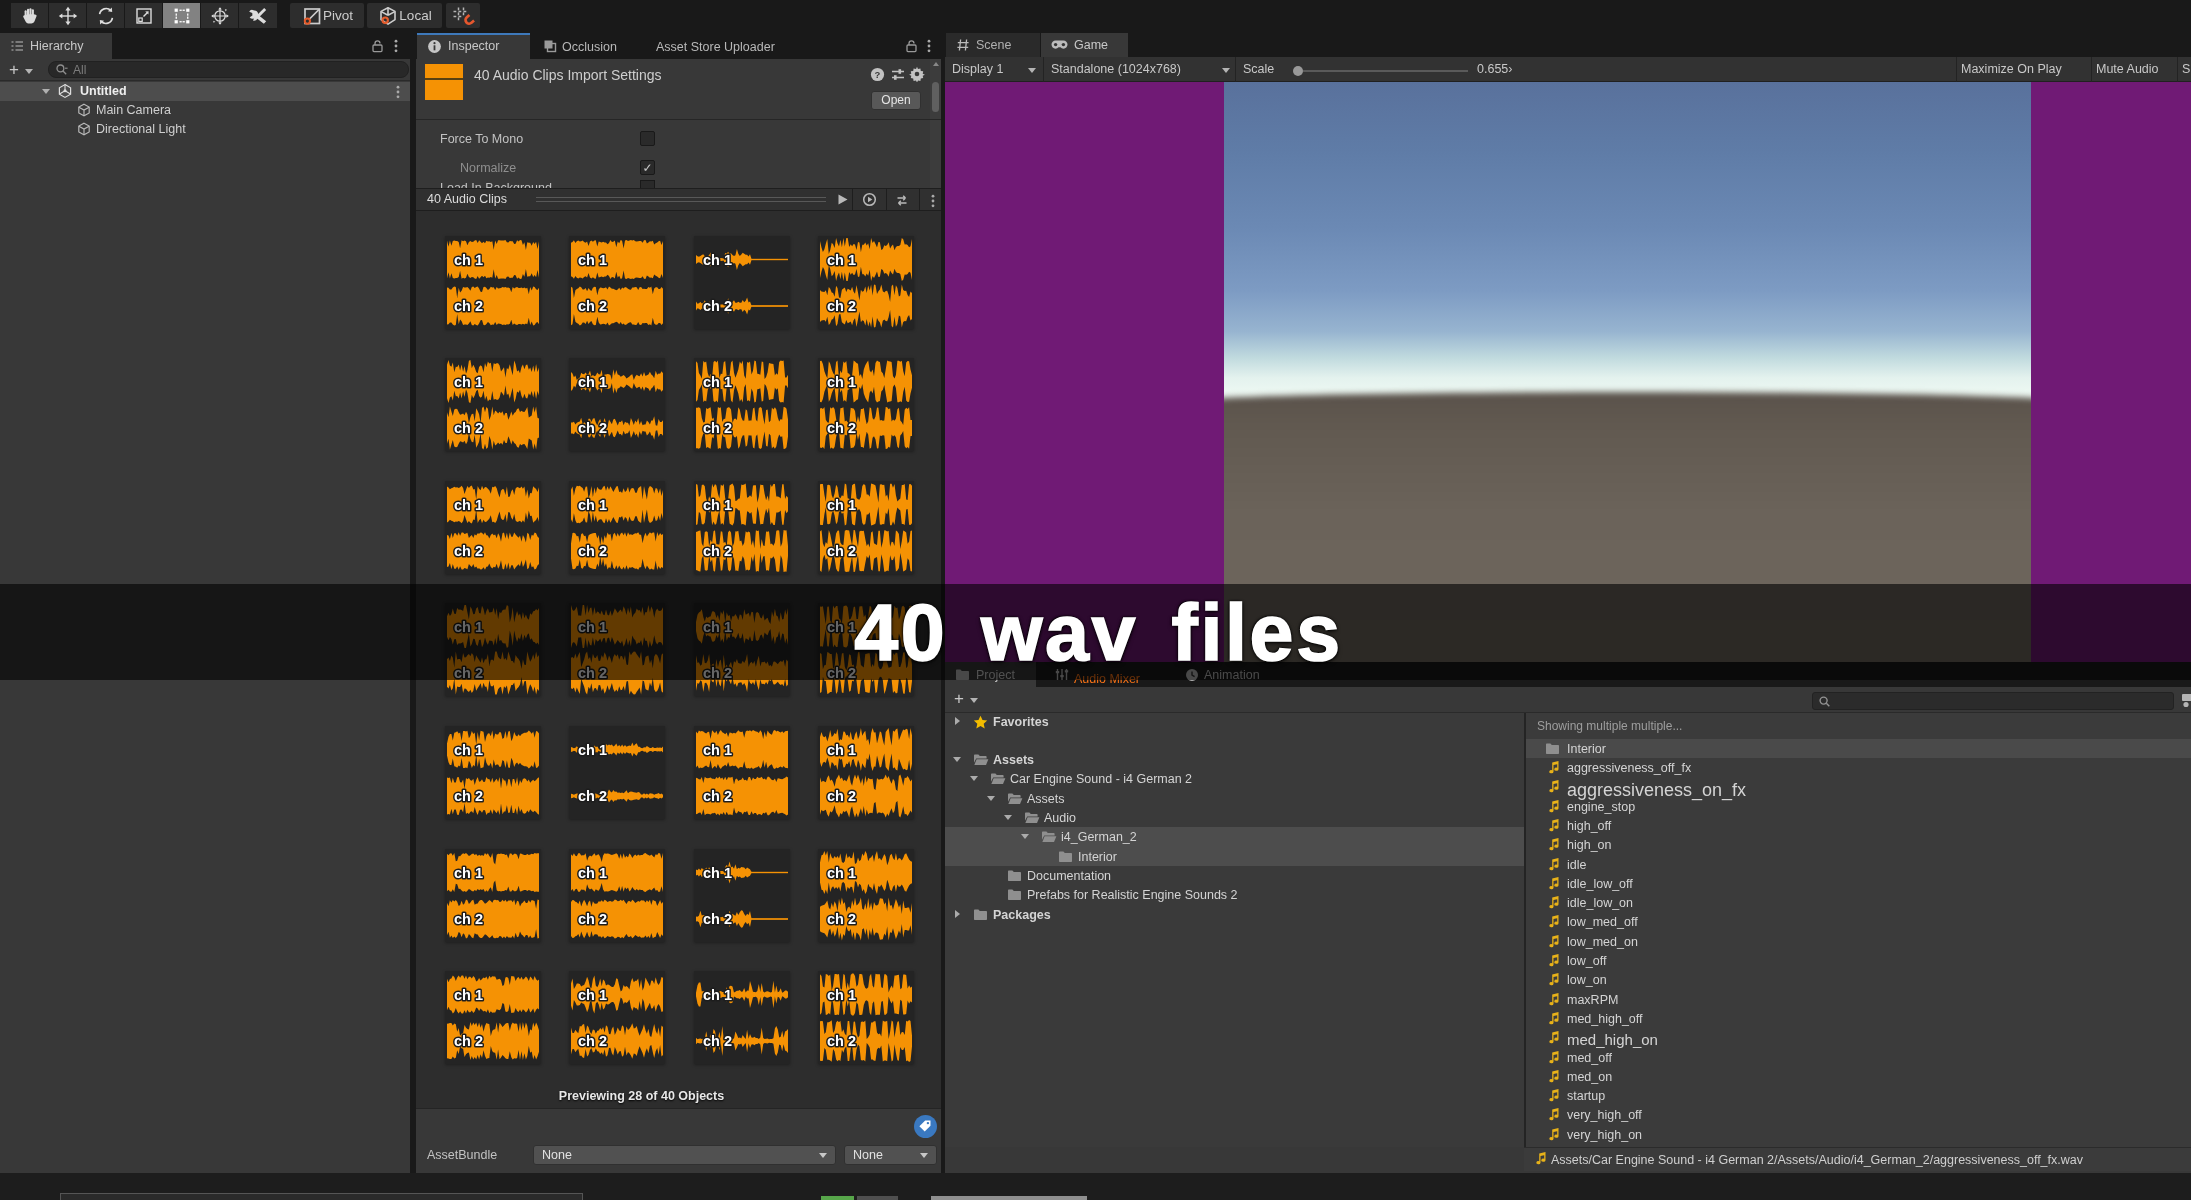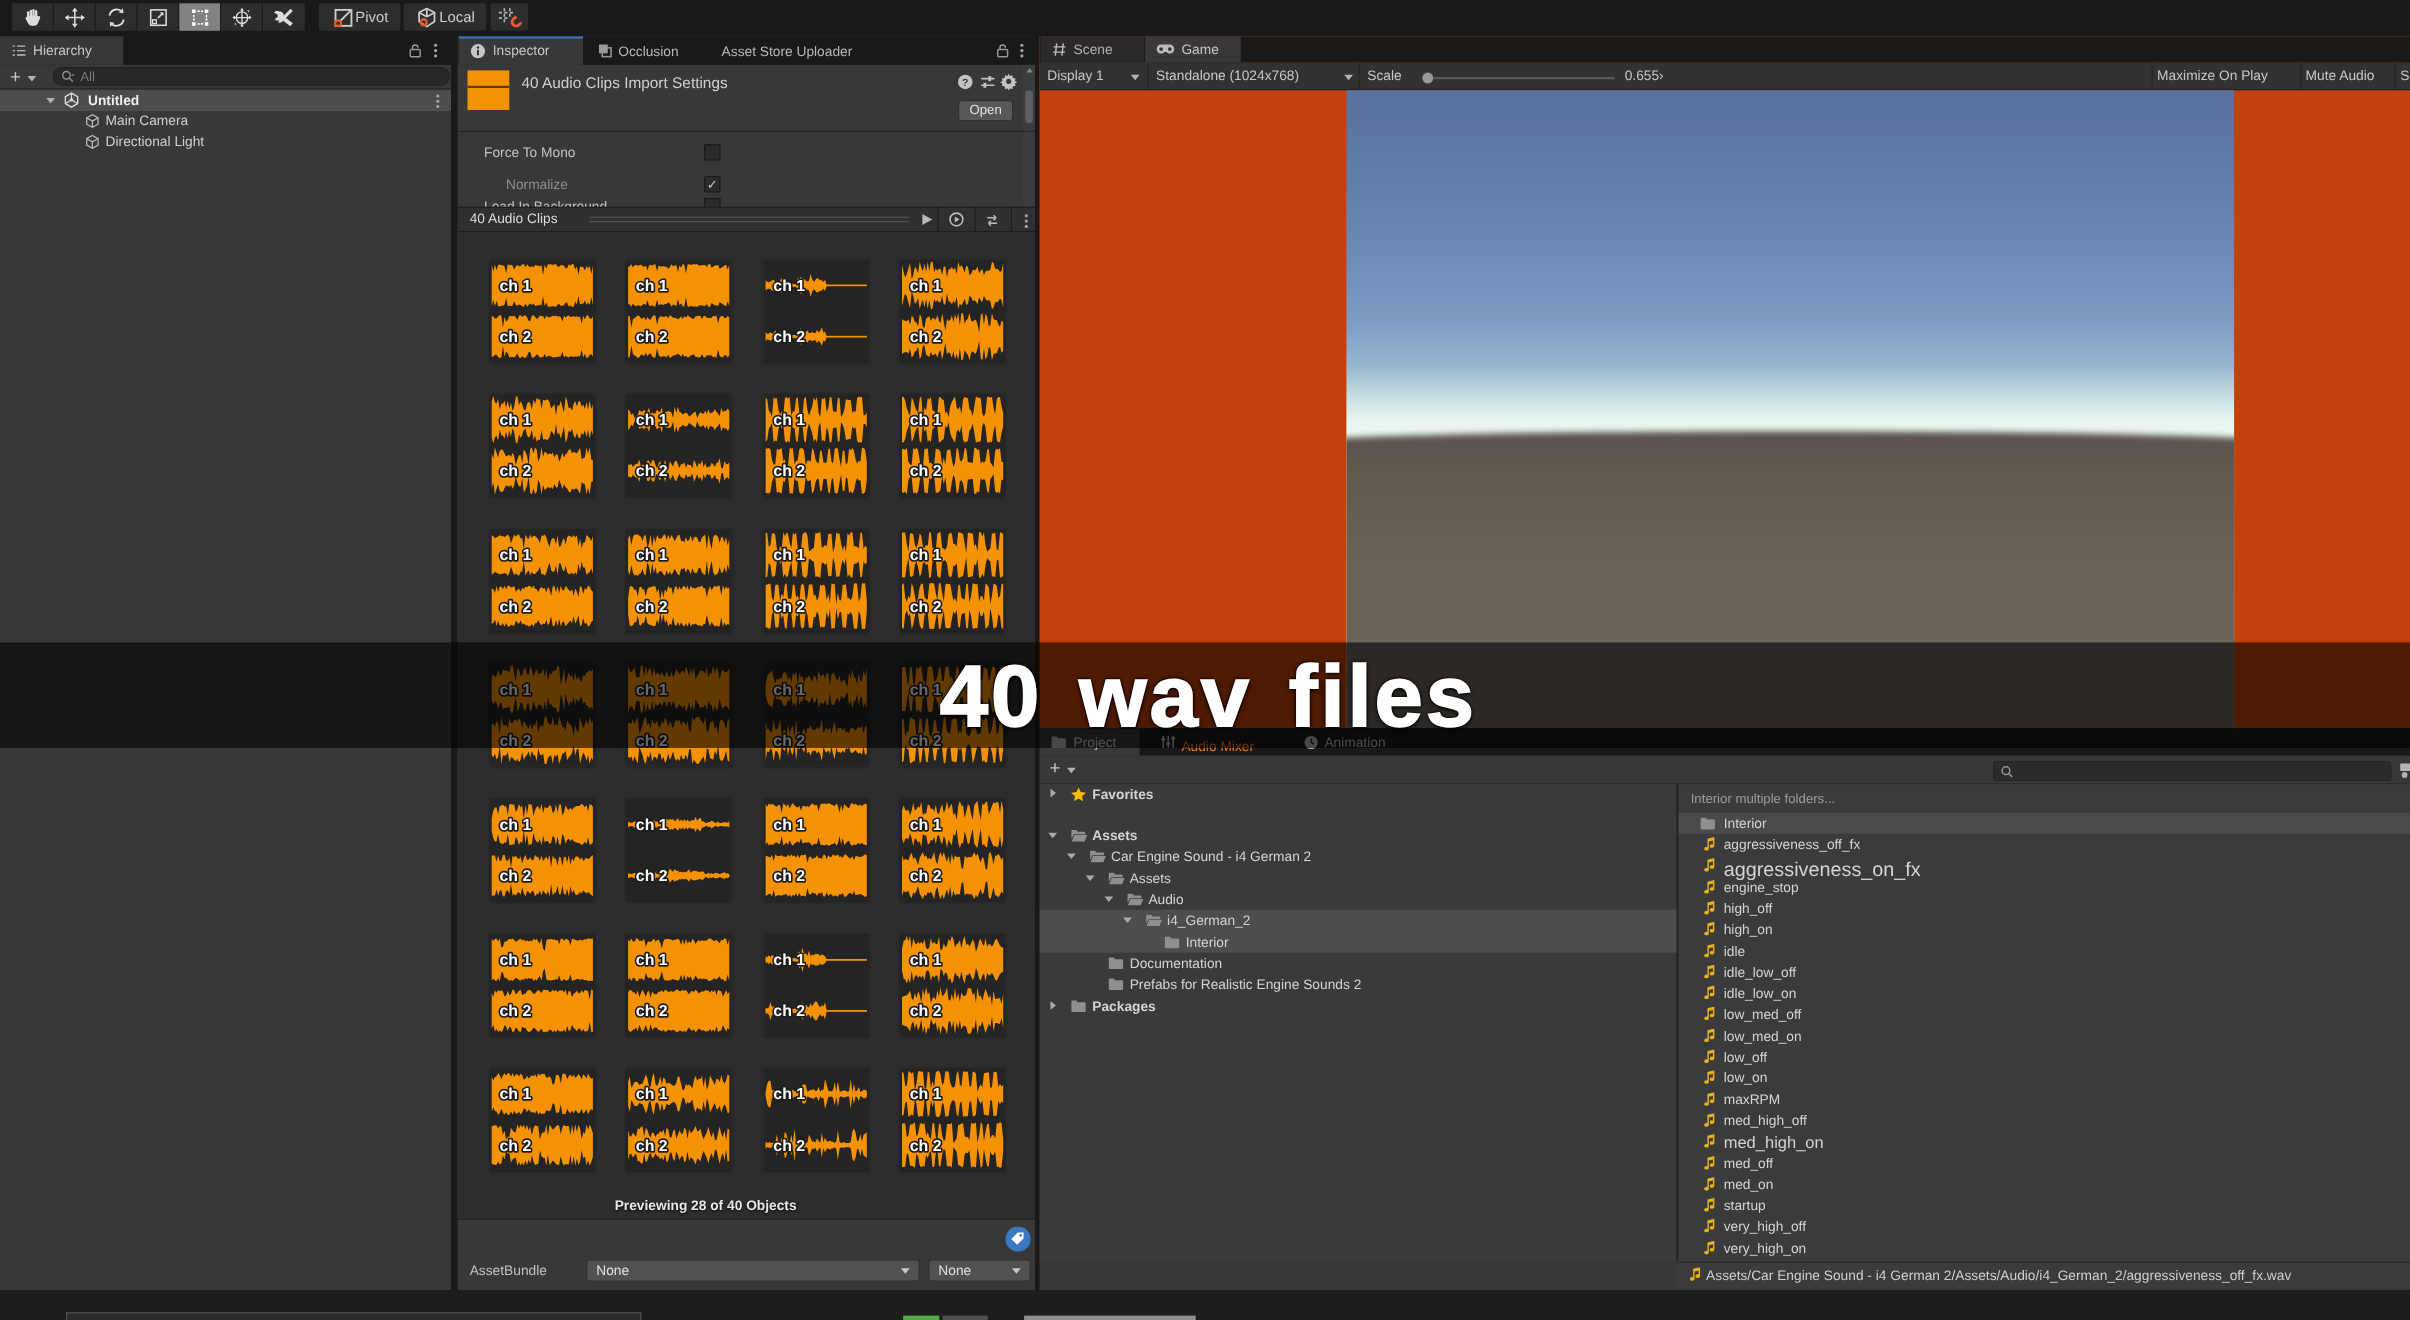--- a/index.html
+++ b/index.html
@@ -619,21 +619,21 @@
       </svg>
     </div>
 <div class="abs" style="left:11px;top:1115px;color:#c2c2c2;font-size:12.5px">AssetBundle</div>
 <div class="ddown" style="left:117px;top:1112px;width:303px;height:20px">None<span class="car">
         <span style="display:block;width:0;height:0;border-left:4px solid transparent;border-right:4px solid transparent;border-top:5px solid #c8c8c8"></span>
       </span></div>
 <div class="ddown" style="left:428px;top:1112px;width:93px;height:20px">None<span class="car">
         <span style="display:block;width:0;height:0;border-left:4px solid transparent;border-right:4px solid transparent;border-top:5px solid #c8c8c8"></span>
       </span></div>
 </div>
-<div class="panel" style="left:945px;top:33px;width:1246px;height:629px;background:#c2410c;overflow:hidden">
+<div class="panel" style="left:945px;top:33px;width:1246px;height:629px;background:#701a75;overflow:hidden">
 <div class="tabstrip" style="height:24px"></div>
 <div class="tab inactive" style="left:1px;width:94px;height:24px"><svg width="14" height="14" viewBox="0 0 14 14" style="">
         <g stroke="#bbb" stroke-width="1.3">
           <path d="M4.6 1.5L3.4 12.5M10.6 1.5L9.4 12.5M1.8 4.6h10.8M1.4 9.4h10.8"></path>
         </g>
       </svg>Scene</div>
 <div class="tab" style="left:96px;width:87px;height:24px"><svg width="17" height="12" viewBox="0 0 17 12" style="">
         <path d="M4.5 1.5h8c2.2 0 4 1.8 4 4.1s-1.8 4.1-4 4.1c-1.2 0-2.3-.5-3-1.4H7.5c-.7.9-1.8 1.4-3 1.4-2.2 0-4-1.8-4-4.1s1.8-4.1 4-4.1z" fill="#bbb"></path>
         <circle cx="4.6" cy="5.6" r="1.7" fill="#333"></circle>
         <circle cx="12.4" cy="5.6" r="1.7" fill="#333"></circle>
@@ -788,21 +788,21 @@
     <div class="abs" style="left:82px;top:226px;color:#d4d4d4;font-size:12.5px;font-weight:normal">Prefabs for Realistic Engine Sounds 2</div>
 <div class="abs" style="left:10px;top:248px">
       <span style="display:block;width:0;height:0;border-top:4px solid transparent;border-bottom:4px solid transparent;border-left:5px solid #ababab"></span>
     </div>
     <div class="abs" style="left:28px;top:246px">
       <svg width="15" height="13" viewBox="0 0 15 13" style="">
         <path d="M1 2.5c0-.6.4-1 1-1h3.4l1.4 1.6h6.2c.6 0 1 .4 1 1v6.9c0 .6-.4 1-1 1H2c-.6 0-1-.4-1-1z" fill="#8f8f8f"></path>
       </svg>
     </div>
     <div class="abs" style="left:48px;top:246px;color:#d4d4d4;font-size:12.5px;font-weight:bold">Packages</div>
-<div class="abs" style="left:592px;top:57px;color:#9e9e9e;font-size:12px">Interior multiple folders...</div>
+<div class="abs" style="left:592px;top:57px;color:#9e9e9e;font-size:12px">Showing multiple multiple...</div>
 <div class="abs" style="left:581px;top:77px;width:665px;height:19px;background:#4a4a4a"></div>
 <div class="abs" style="left:600px;top:80px">
       <svg width="15" height="13" viewBox="0 0 15 13" style="">
         <path d="M1 2.5c0-.6.4-1 1-1h3.4l1.4 1.6h6.2c.6 0 1 .4 1 1v6.9c0 .6-.4 1-1 1H2c-.6 0-1-.4-1-1z" fill="#8f8f8f"></path>
       </svg>
     </div>
 <div class="abs" style="left:622px;top:80px;color:#d4d4d4;font-size:12.5px">Interior</div>
 <div class="abs" style="left:603px;top:99px">
       <svg width="12" height="14" viewBox="0 0 12 14" style="">
         <path d="M4.2 1.5L10.5 0v8.2a2.1 1.6 0 1 1-1.3-1.5V3.2L5.5 4v6.8A2.1 1.6 0 1 1 4.2 9.2z" fill="#e8b219"></path>

